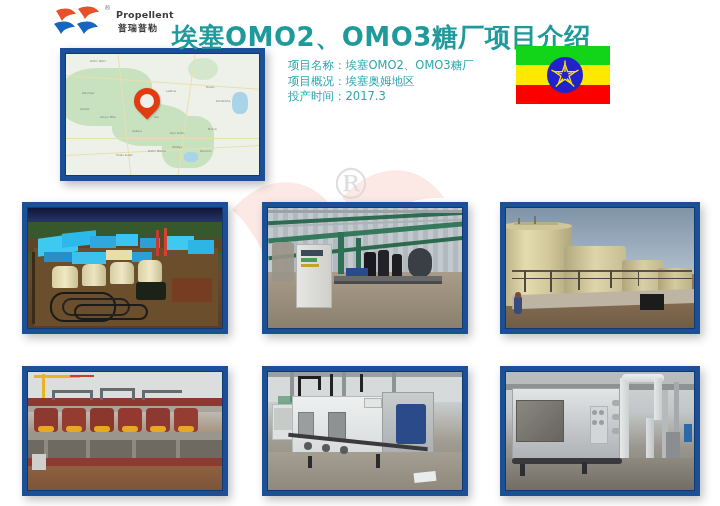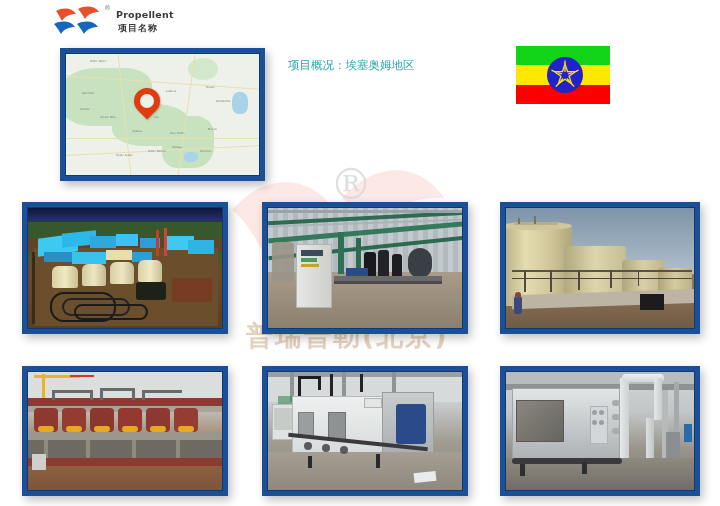--- a/index.html
+++ b/index.html
@@ -139,30 +139,30 @@
 
   <div class="header">
     <svg class="logo-mark" viewBox="0 0 58 34">
       <path d="M4 6 C12 2 20 3 24 9 C18 9 13 11 10 16 C7 11 6 8 4 6 Z" fill="#e8502a"></path>
       <path d="M26 4 C34 0 43 1 47 7 C41 7 36 9 33 14 C30 9 28 6 26 4 Z" fill="#e8502a"></path>
       <path d="M2 19 C10 15 19 16 23 22 C17 22 12 24 9 29 C6 24 4 21 2 19 Z" fill="#1466c0"></path>
       <path d="M25 19 C33 15 42 16 46 22 C40 22 35 24 32 29 C29 24 27 21 25 19 Z" fill="#1466c0"></path>
     </svg>
     <span class="logo-reg">®</span>
     <span class="logo-text-en">Propellent</span>
-    <span class="logo-text-cn">项目名称</span>
+    <span class="logo-text-cn">普瑞普勒</span>
+    <h1 class="main-title">埃塞OMO2、OMO3糖厂项目介绍</h1>
   </div>
 
   <div class="watermark">
     <svg class="wm-logo" viewBox="0 0 270 120">
       <path d="M10 60 C45 20 90 26 112 60 C80 58 52 72 40 100 C28 78 20 68 10 60 Z" fill="#f0a090" opacity=".55"></path>
       <path d="M120 48 C155 8 200 14 222 48 C190 46 162 60 150 88 C138 66 130 56 120 48 Z" fill="#f0a090" opacity=".55"></path>
     </svg>
     <span class="wm-r">®</span>
-    <span class="wm-text">普瑞普勒(北京)</span>
   </div>
 
   <div class="map-card">
     <div class="map-inner">
       <div class="mland" style="left:-6px;top:14px;width:92px;height:58px;border-radius:40% 30% 45% 35%;"></div>
       <div class="mland" style="left:46px;top:50px;width:78px;height:42px;border-radius:35% 45% 30% 40%;"></div>
       <div class="mland" style="left:96px;top:62px;width:52px;height:52px;border-radius:45% 35% 40% 30%;"></div>
       <div class="mland" style="left:122px;top:4px;width:30px;height:22px;border-radius:50%;opacity:.7;"></div>
       <div class="mwater" style="left:166px;top:38px;width:16px;height:22px;"></div>
       <div class="mwater" style="left:118px;top:98px;width:14px;height:10px;"></div>
@@ -184,21 +184,23 @@
       <div class="mlabel" style="left:142px;top:74px;">Mekele</div>
       <div class="mlabel" style="left:50px;top:100px;">Finote Selam</div>
       <div class="mlabel" style="left:82px;top:96px;">Debre Markos</div>
       <div class="mlabel" style="left:106px;top:92px;">Woldiya</div>
       <div class="mlabel" style="left:134px;top:96px;">Nekemte</div>
       <div class="pin"></div>
     </div>
   </div>
 
   <div class="info">
+    <div class="row">项目名称：埃塞OMO2、OMO3糖厂</div>
     <div class="row">项目概况：埃塞奥姆地区</div>
+    <div class="row">投产时间：2017.3</div>
   </div>
 
   <div class="flag-wrap">
     <div class="flag">
       <div class="fb g"></div>
       <div class="fb y"></div>
       <div class="fb r"></div>
       <div class="fdisc"></div>
       <svg class="fstar" viewBox="0 0 28 28">
         <g stroke="#ffe800" stroke-width="1.3" fill="none">

